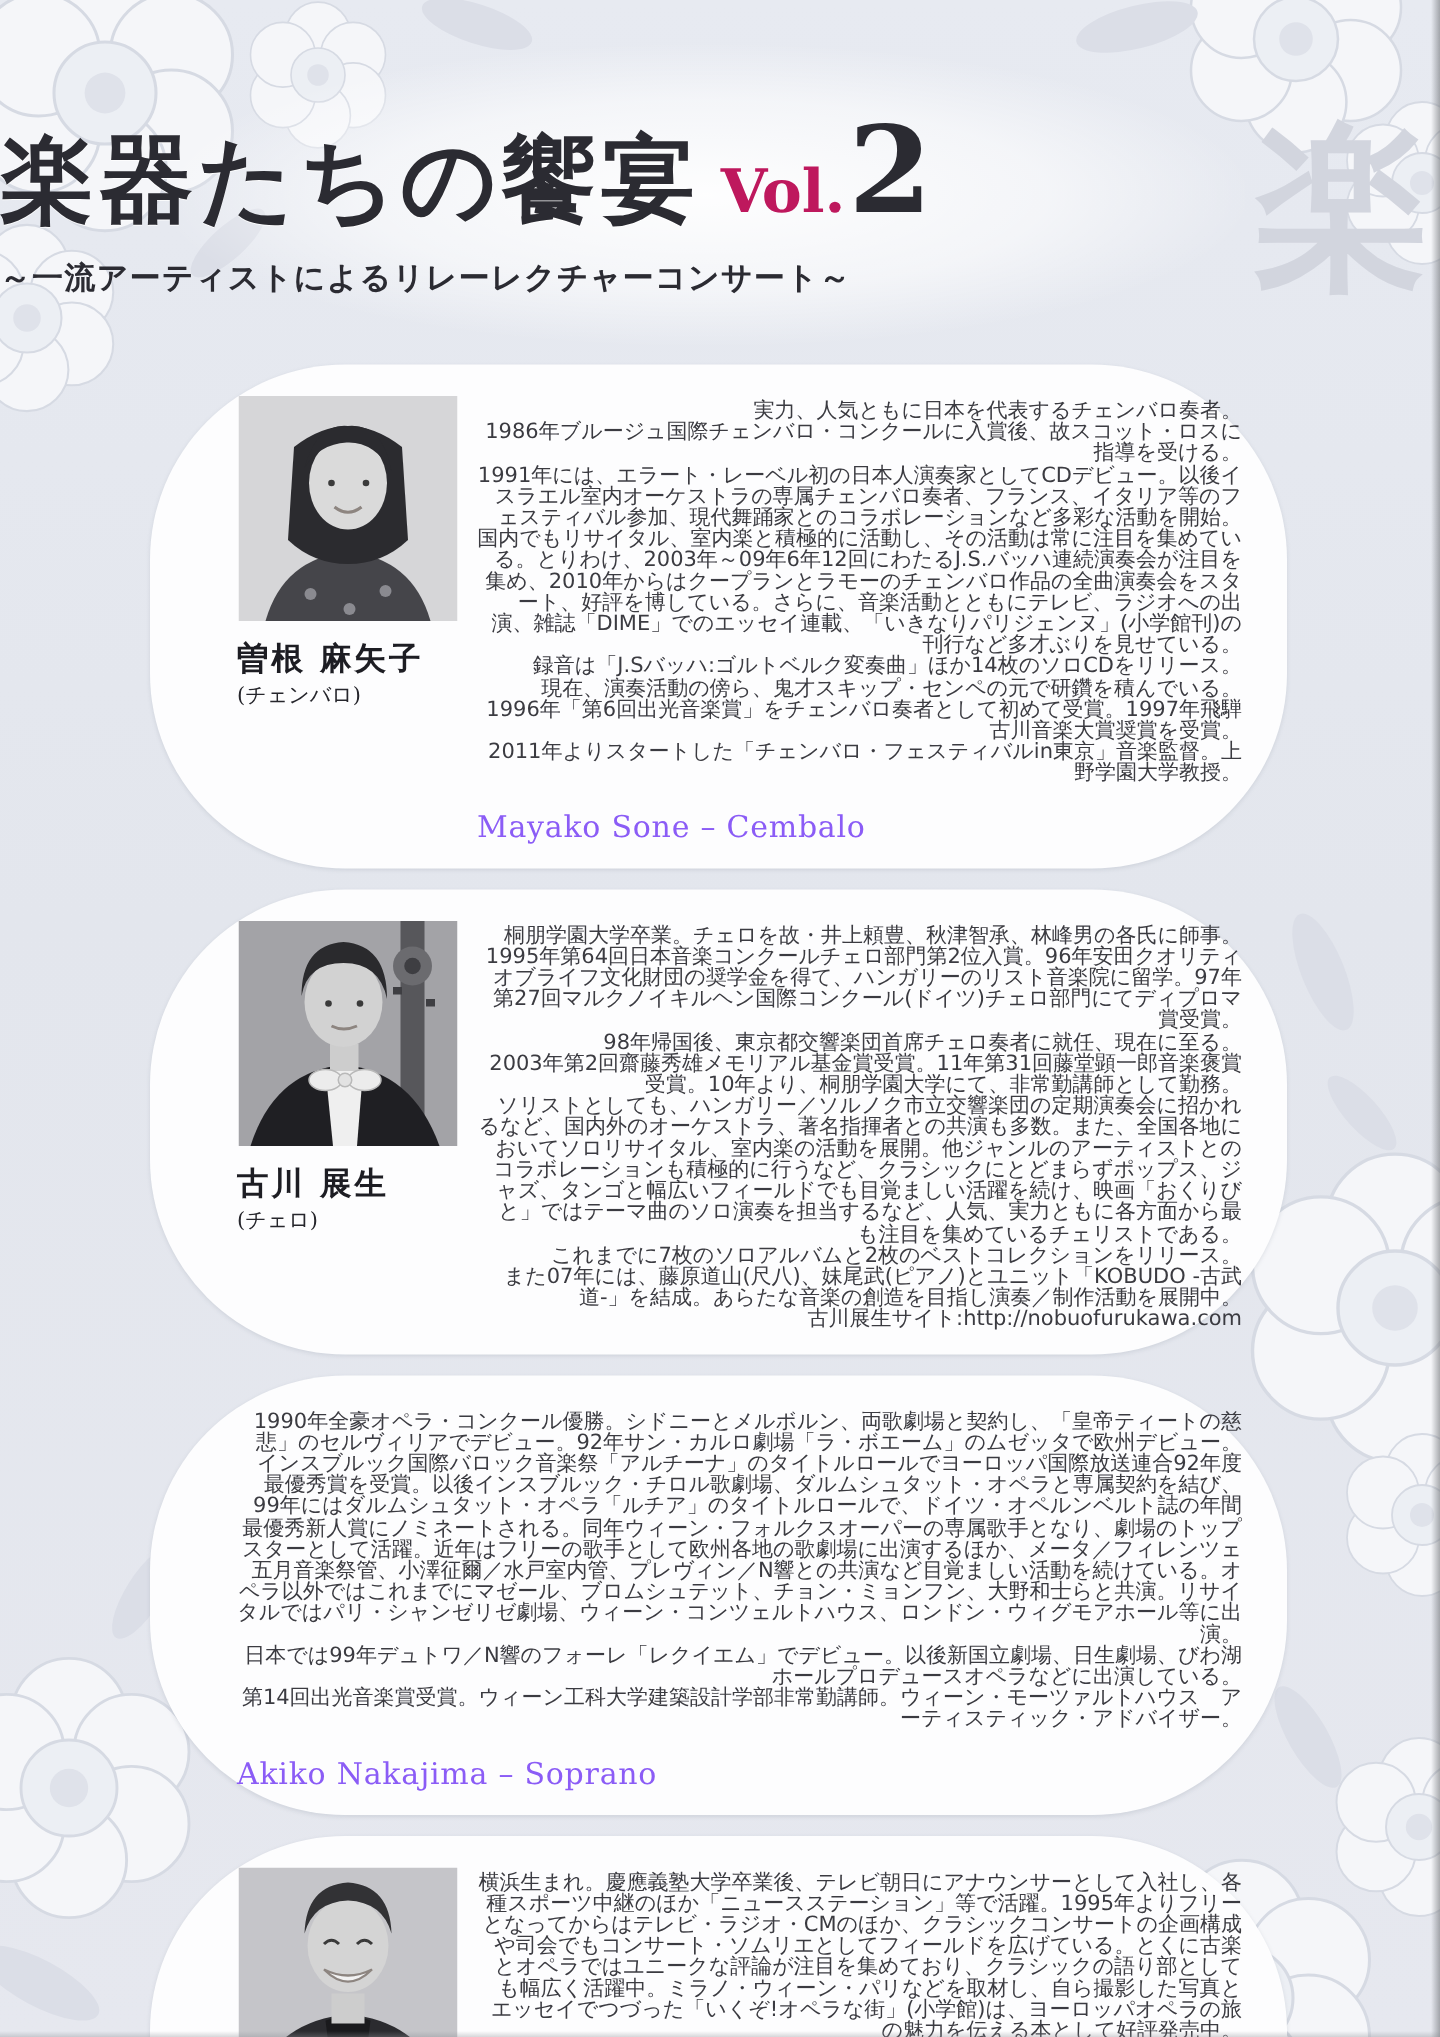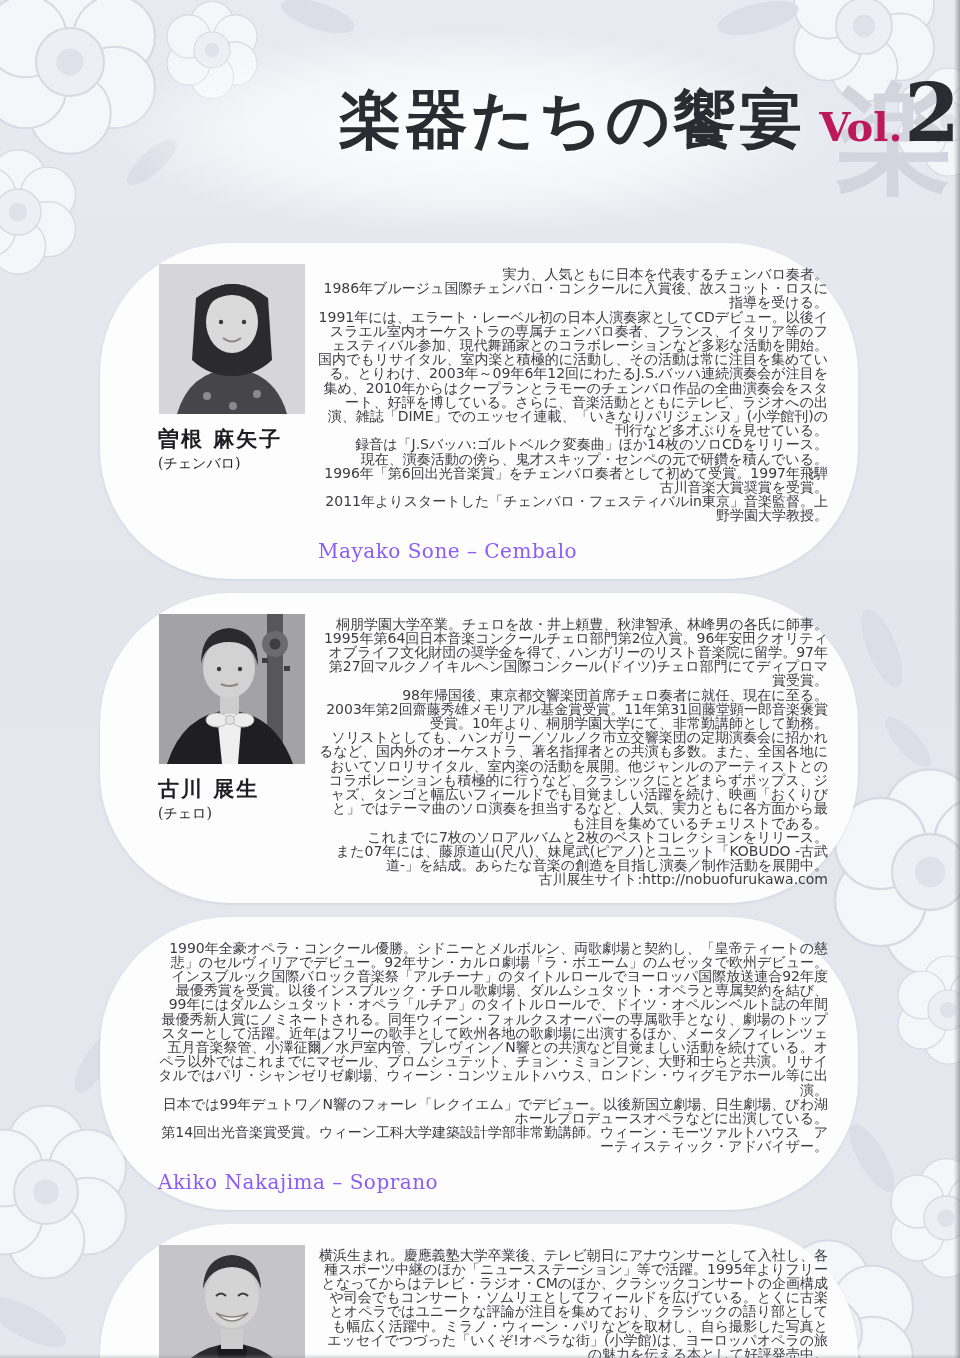--- a/index.html
+++ b/index.html
@@ -22,21 +22,21 @@
   }
   .edge-right{
     position:absolute;top:0;right:0;width:6px;height:100%;z-index:5;
     background:linear-gradient(to right,rgba(120,124,130,0),rgba(105,108,112,0.55));
   }
   .edge-bottom{
     position:absolute;left:0;bottom:0;width:100%;height:4px;z-index:5;
     background:linear-gradient(to bottom,rgba(120,124,130,0),rgba(140,143,148,0.35));
   }
   
-  .header{position:absolute;top:66px;left:0;width:100%;text-align:right;z-index:2;}
+  .header{position:absolute;top:66px;left:0;width:100%;text-align:left;z-index:2;}
   .title-row{display:inline-flex;align-items:baseline;white-space:nowrap;}
   .title-main{
     font-family:"DejaVu Serif","Liberation Serif",serif;
     font-size:63px;font-weight:700;color:#2b2b32;letter-spacing:3px;
     text-shadow:0 1px 0 rgba(255,255,255,.8);
   }
   .title-vol-label{
     font-family:"DejaVu Serif","Liberation Serif",serif;
     font-size:40px;font-weight:700;color:#be185d;margin-left:14px;
   }
@@ -144,20 +144,21 @@
 
 <div class="header-glow"></div>
 <div class="watermark">楽</div>
 
 <div class="header">
   <div class="title-row">
     <span class="title-main">楽器たちの饗宴</span>
     <span class="title-vol-label">Vol.</span>
     <span class="title-vol-num">2</span>
   </div>
+  <div class="subtitle">～一流アーティストによるリレーレクチャーコンサート～</div>
 </div>
 
 <div class="cards">
 
   <div class="card card-1">
     <div class="photo-col">
       <svg class="photo" viewBox="0 0 146 150">
         <rect width="146" height="150" fill="#d6d6d8"></rect>
         <path d="M18 150 Q30 108 73 104 Q116 108 128 150 Z" fill="#45454a"></path>
         <circle cx="48" cy="132" r="4" fill="#8a8a90"></circle>

